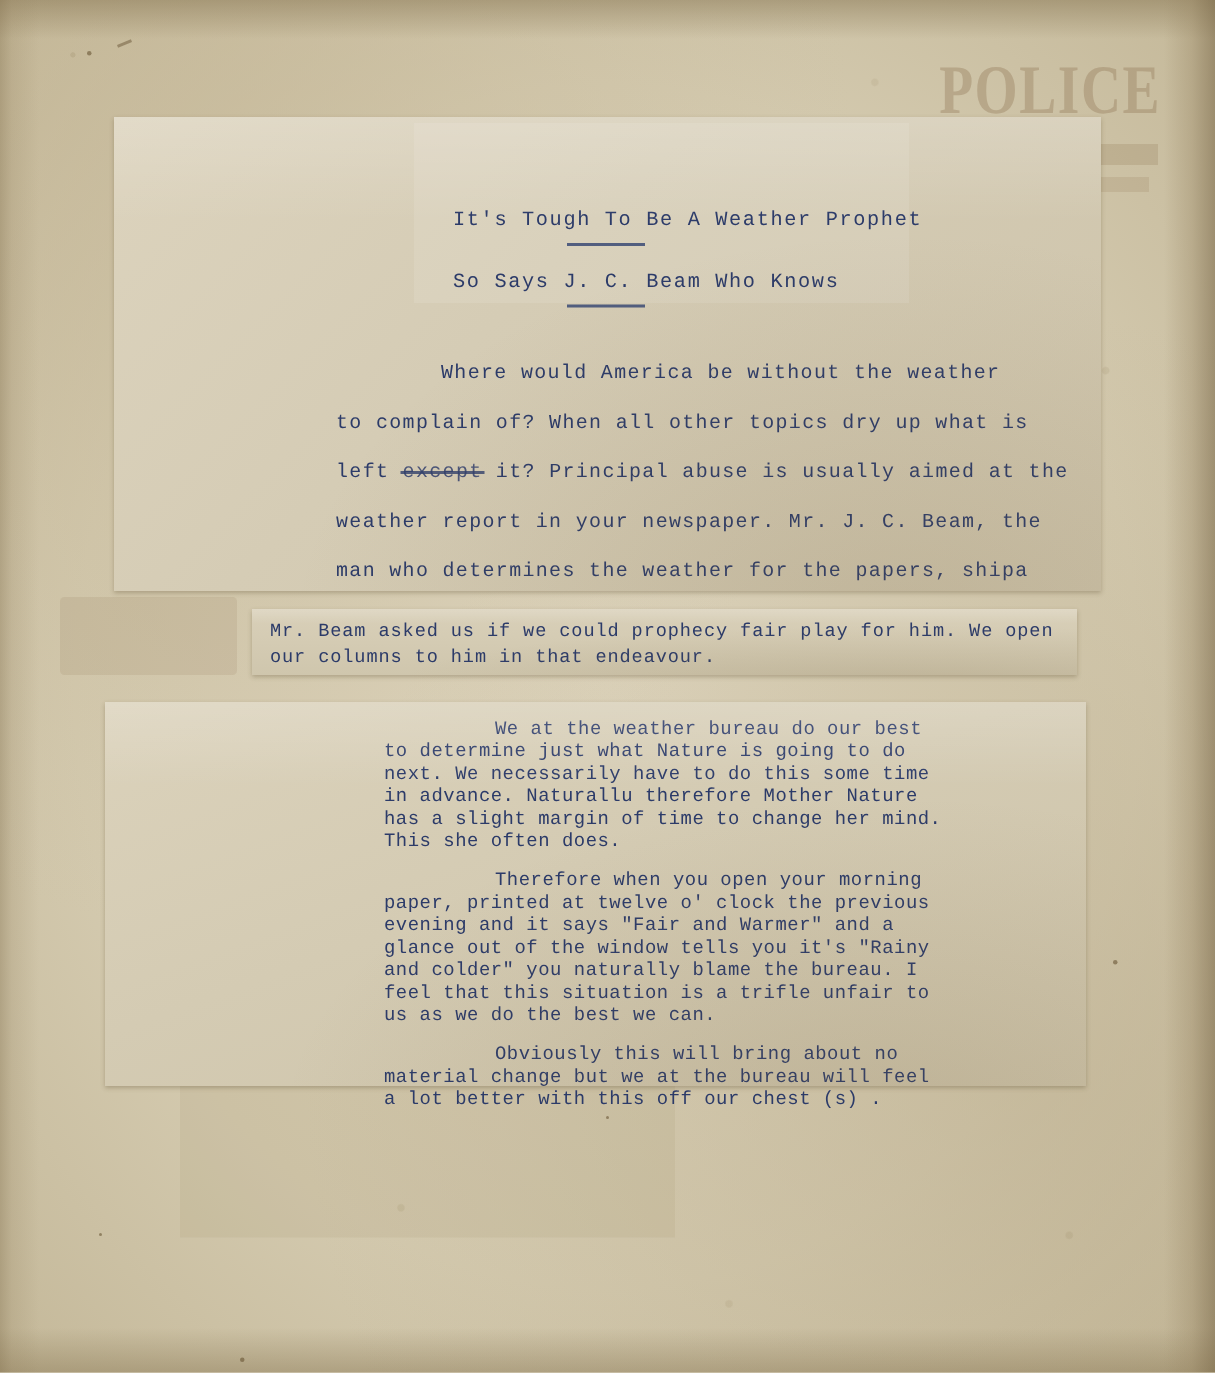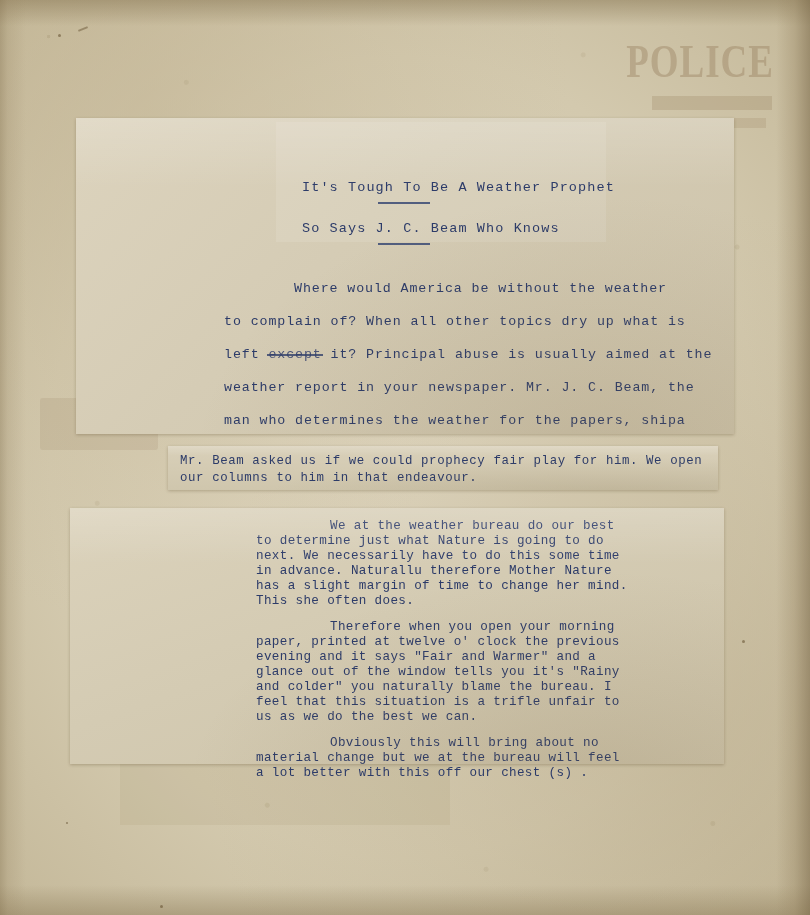--- a/index.html
+++ b/index.html
@@ -115,21 +115,20 @@
     pointer-events: none;
   }
 
   
   .clip {
     position: absolute;
     background: #d6cdb6;
     box-shadow: 0 1px 3px rgba(90,74,44,0.32);
     color: #2b3a66;
     box-sizing: border-box;
-    margin-top: 40px;
   }
   .clip::after {
     content: "";
     position: absolute;
     inset: 0;
     background:
       linear-gradient(to bottom, rgba(255,255,255,0.18) 0%, rgba(255,255,255,0) 22%),
       radial-gradient(ellipse at 80% 110%, rgba(120,100,62,0.18) 0%, rgba(120,100,62,0) 55%);
     pointer-events: none;
   }

